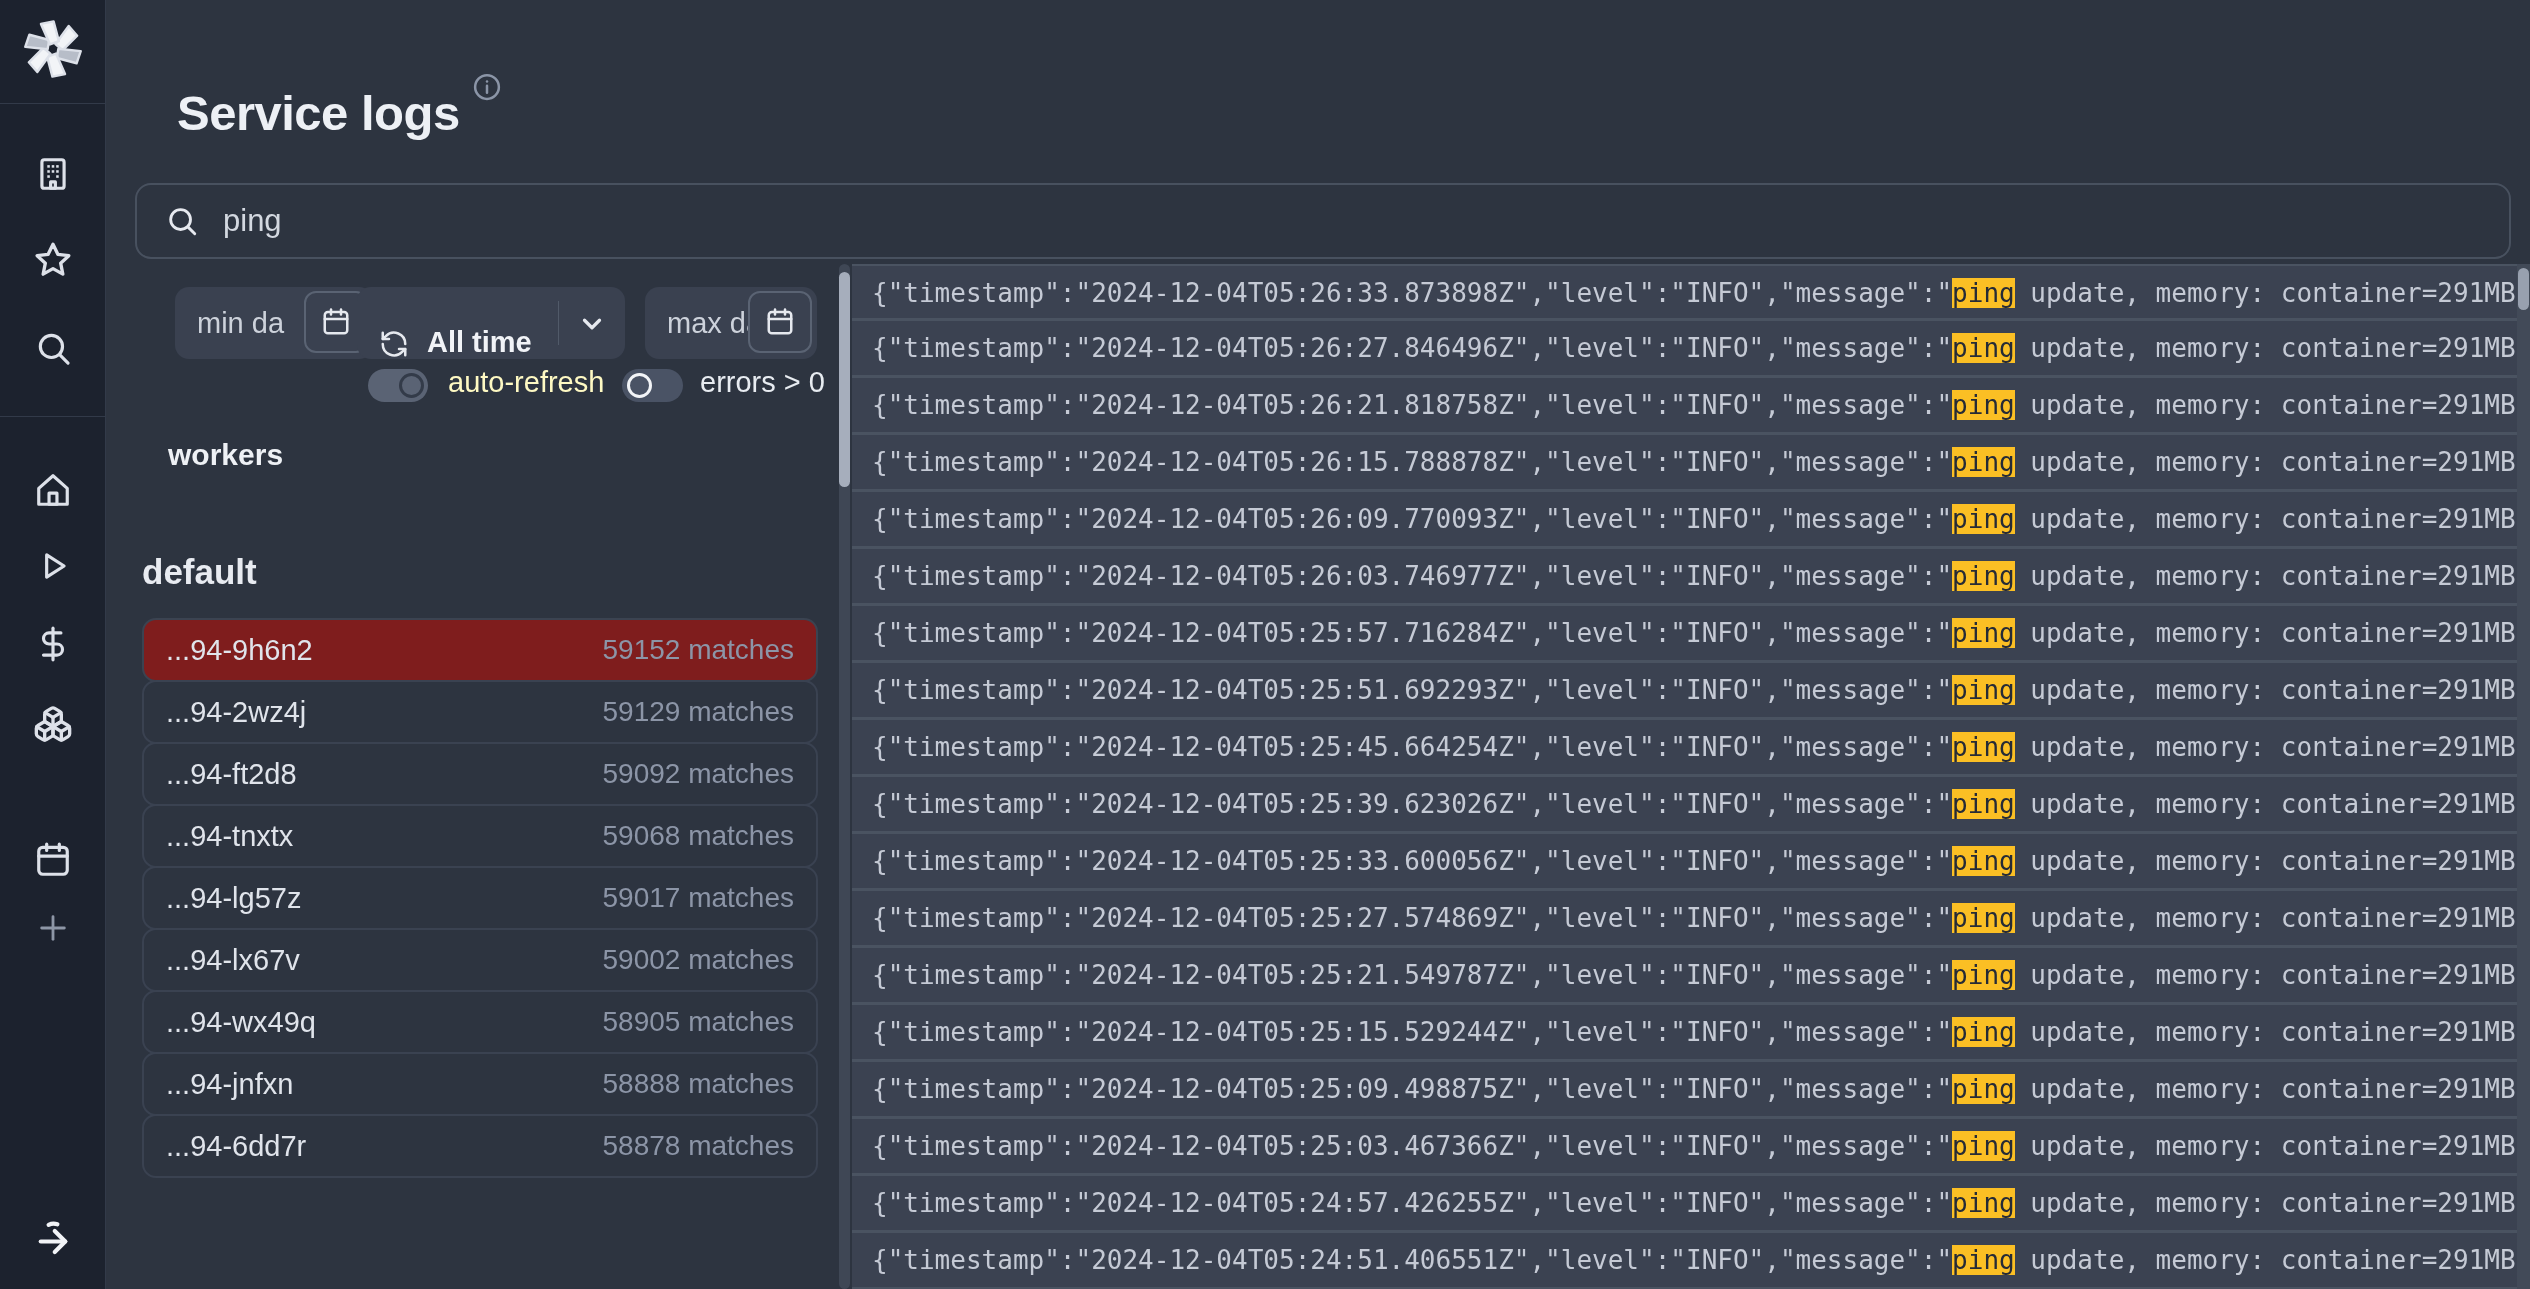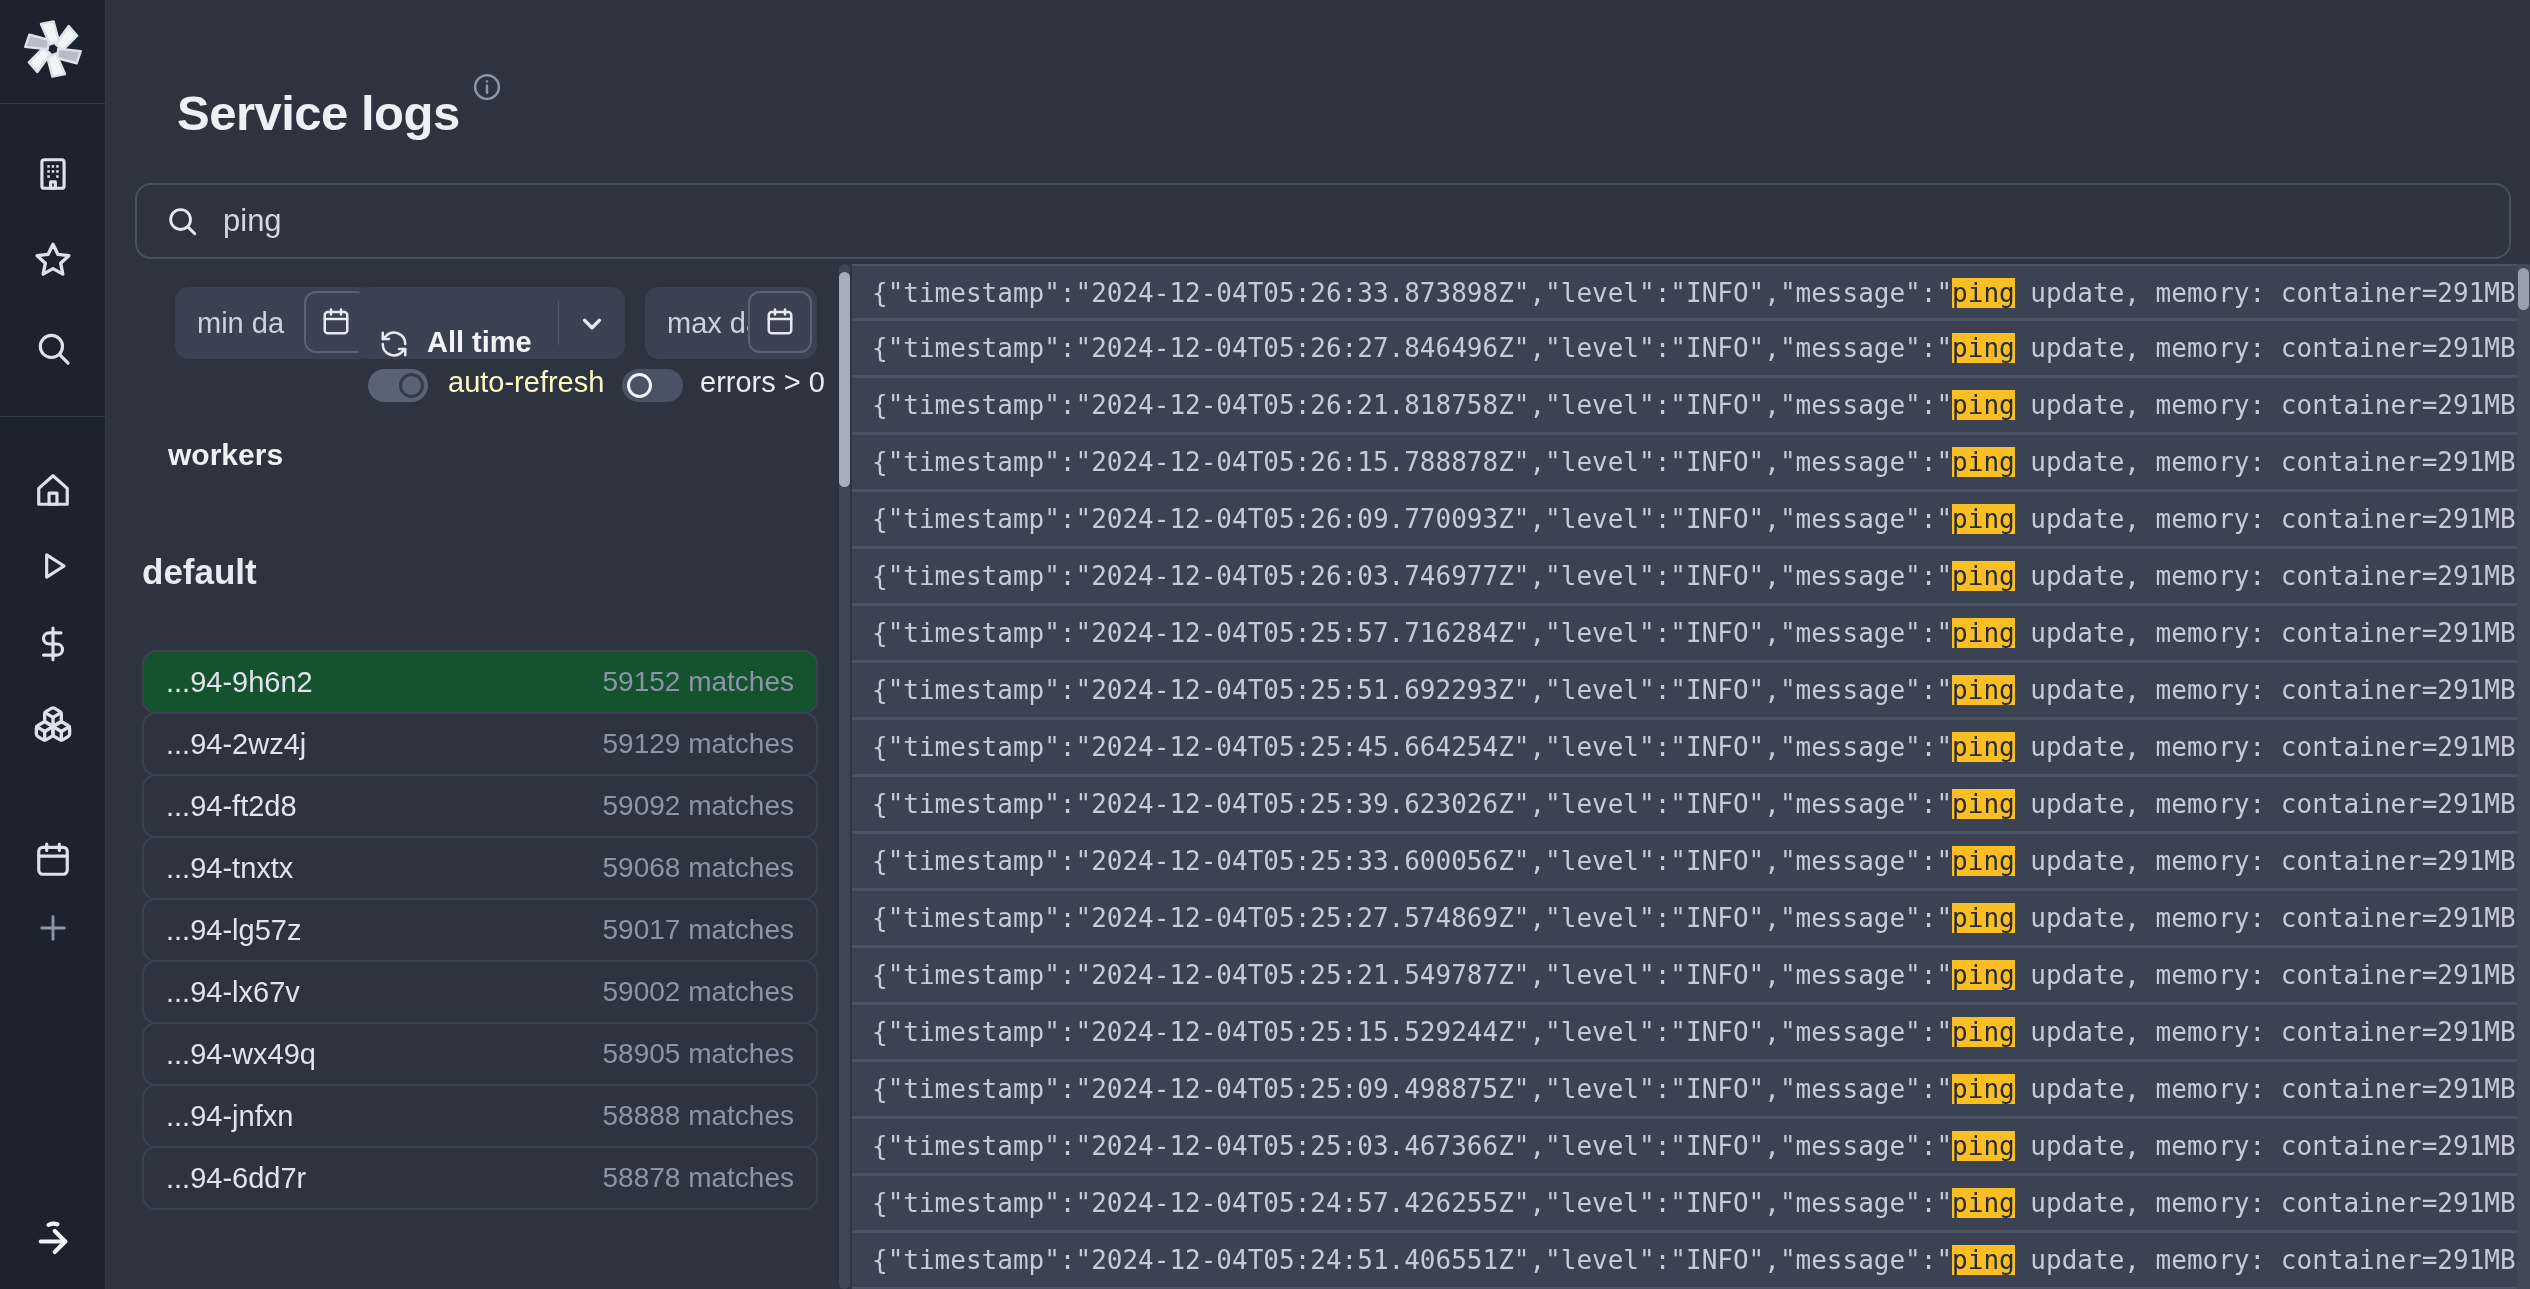--- a/index.html
+++ b/index.html
@@ -45,21 +45,21 @@
   .toggle-label{position:absolute;top:366px;font-size:29px;}
   #auto-label{left:448px;color:#fef9c3;}
   #err-label{left:700px;color:#e8ecf1;}
   
   .workers-heading{position:absolute;left:135px;top:438px;font-size:30px;font-weight:700;color:#eef1f5;margin-left:33px;}
   .worker-group{position:absolute;left:142px;top:552px;font-size:35px;font-weight:700;color:#e8ebf1;}
   .worker-list{position:absolute;left:142px;top:618px;width:676px;}
   .worker-row{height:64px;box-sizing:border-box;border:2px solid #3a4251;border-radius:14px;margin-top:-2px;
     display:flex;align-items:center;justify-content:space-between;padding:0 22px;background:transparent;}
   .worker-row:first-child{margin-top:0;}
-  .worker-row.selected{background:#14532d;border-color:#3b4351;margin-top:32px;}
+  .worker-row.selected{background:#7f1d1d;border-color:#3b4351;}
   .wname{font-size:29px;color:#e0e4eb;}
   .wmatches{font-size:28px;color:#8c95a7;}
   
   .log-scrollbar-left{position:absolute;left:839px;top:264px;width:11px;height:1025px;background:#3f4755;border-radius:6px;}
   .log-scrollbar-left .thumb{position:absolute;left:0;top:8px;width:11px;height:215px;background:#a6aebc;border-radius:6px;}
   .log-panel{position:absolute;left:852px;top:264px;width:1678px;height:1025px;overflow:hidden;}
   .log-row{height:57px;box-sizing:border-box;border-bottom:3px solid #4a5361;background:#3b4251;
     font-family:"DejaVu Sans Mono",monospace;font-size:26px;line-height:54px;color:#c5cad5;
     padding-left:20px;white-space:nowrap;overflow:hidden;}
   .log-row:first-child{border-top:2px solid #4a5361;}

